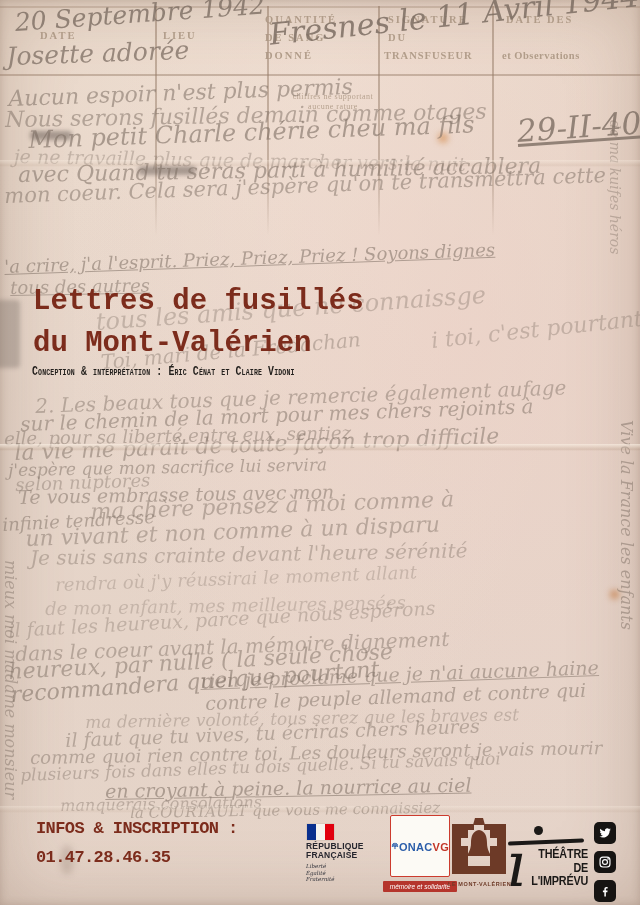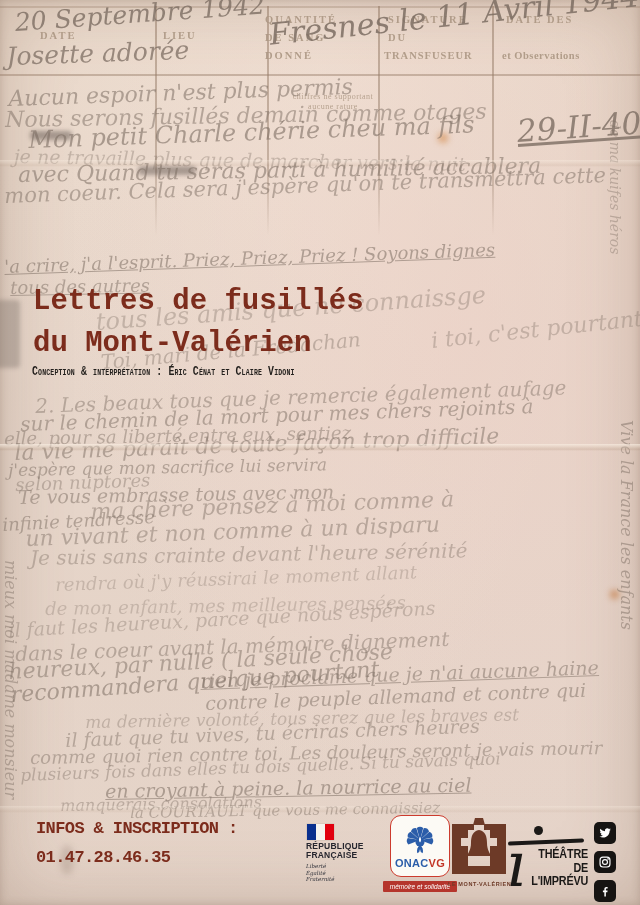--- a/index.html
+++ b/index.html
@@ -48,21 +48,21 @@
     letter-spacing:-0.6px;color:#7c2c1c;white-space:nowrap;}
   
   .logo{position:absolute;font-family:"Liberation Sans",sans-serif;}
   .rf{left:306px;top:824px;width:66px;text-align:left;color:#26262e;}
   .rf .flag{width:27px;height:16px;display:flex;margin-left:1px;box-shadow:0 0 0 0.5px rgba(0,0,0,0.1);}
   .rf .flag i{flex:1;}
   .rf .nm{font-weight:bold;font-size:8.5px;line-height:9px;letter-spacing:0.2px;margin-top:2px;}
   .rf .motto{font-family:"DejaVu Serif",serif;font-style:italic;font-size:5.5px;line-height:6.5px;margin-top:3px;color:#33343c;}
   .onac{left:383px;top:815px;width:74px;text-align:center;}
   .onac .box{width:58px;height:60px;margin:0 auto;background:#fcfaf5;border:1.5px solid #cc3b2e;
-    border-radius:11px;display:flex;flex-direction:column;align-items:center;justify-content:center;}
+    border-radius:2px;display:flex;flex-direction:row;align-items:center;justify-content:center;}
   .onac .nm{font-size:11px;font-weight:bold;letter-spacing:0.3px;margin-top:1px;}
   .onac .nm .b{color:#2b5da9;} .onac .nm .r{color:#c23527;}
   .onac .banner{margin-top:4px;background:#b5352c;color:#fff;font-size:6.5px;font-style:italic;
     line-height:11px;height:11px;border-radius:1px;}
   .mv{left:448px;top:818px;width:62px;text-align:center;}
   .mv .lbl{font-size:5.5px;font-weight:bold;color:#6d3a27;letter-spacing:0.6px;margin-top:3px;white-space:nowrap;}
   .thea{left:506px;top:818px;width:84px;height:80px;color:#1b1917;}
   .thea .brush{position:absolute;left:2px;top:22px;width:76px;height:4px;background:#1b1917;
     border-radius:2px/50%;transform:rotate(-2.5deg);}
   .thea .idot{position:absolute;left:28px;top:8px;width:9px;height:9px;background:#1b1917;border-radius:50%;}

